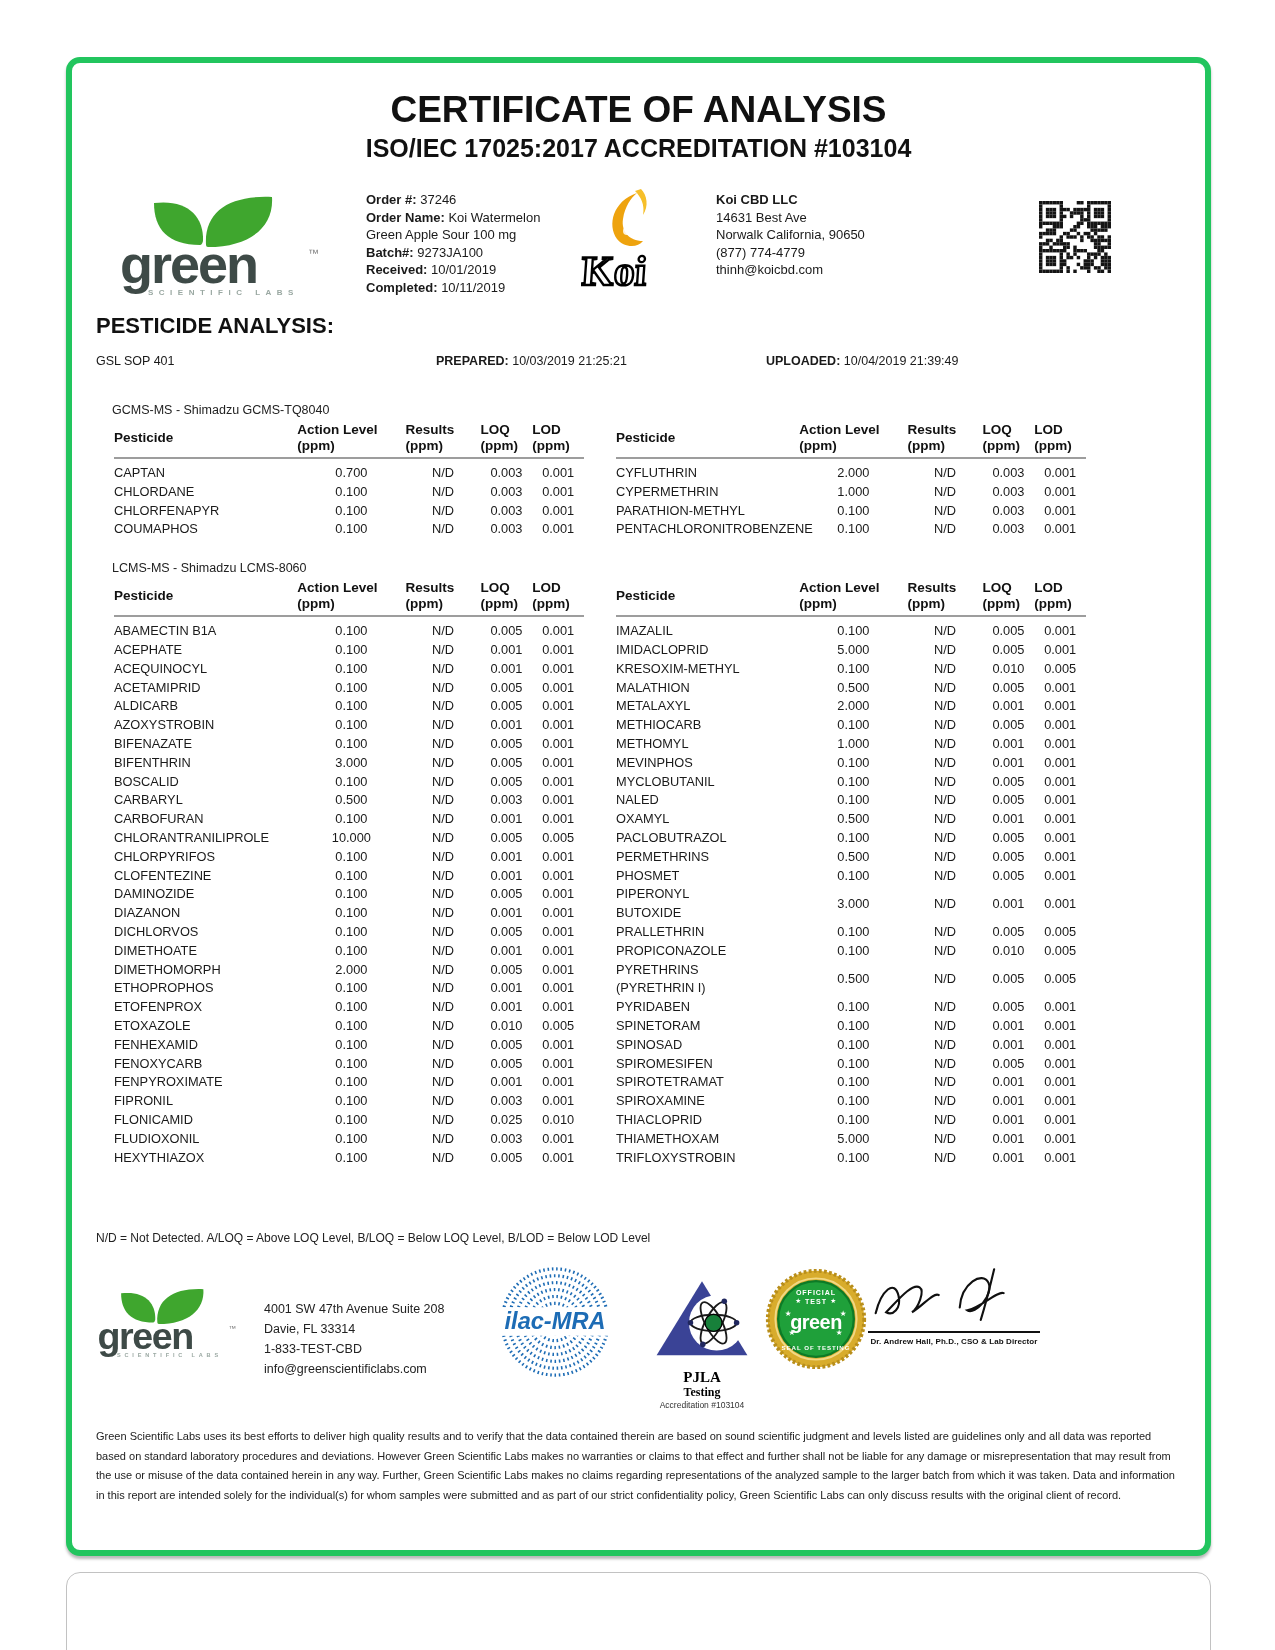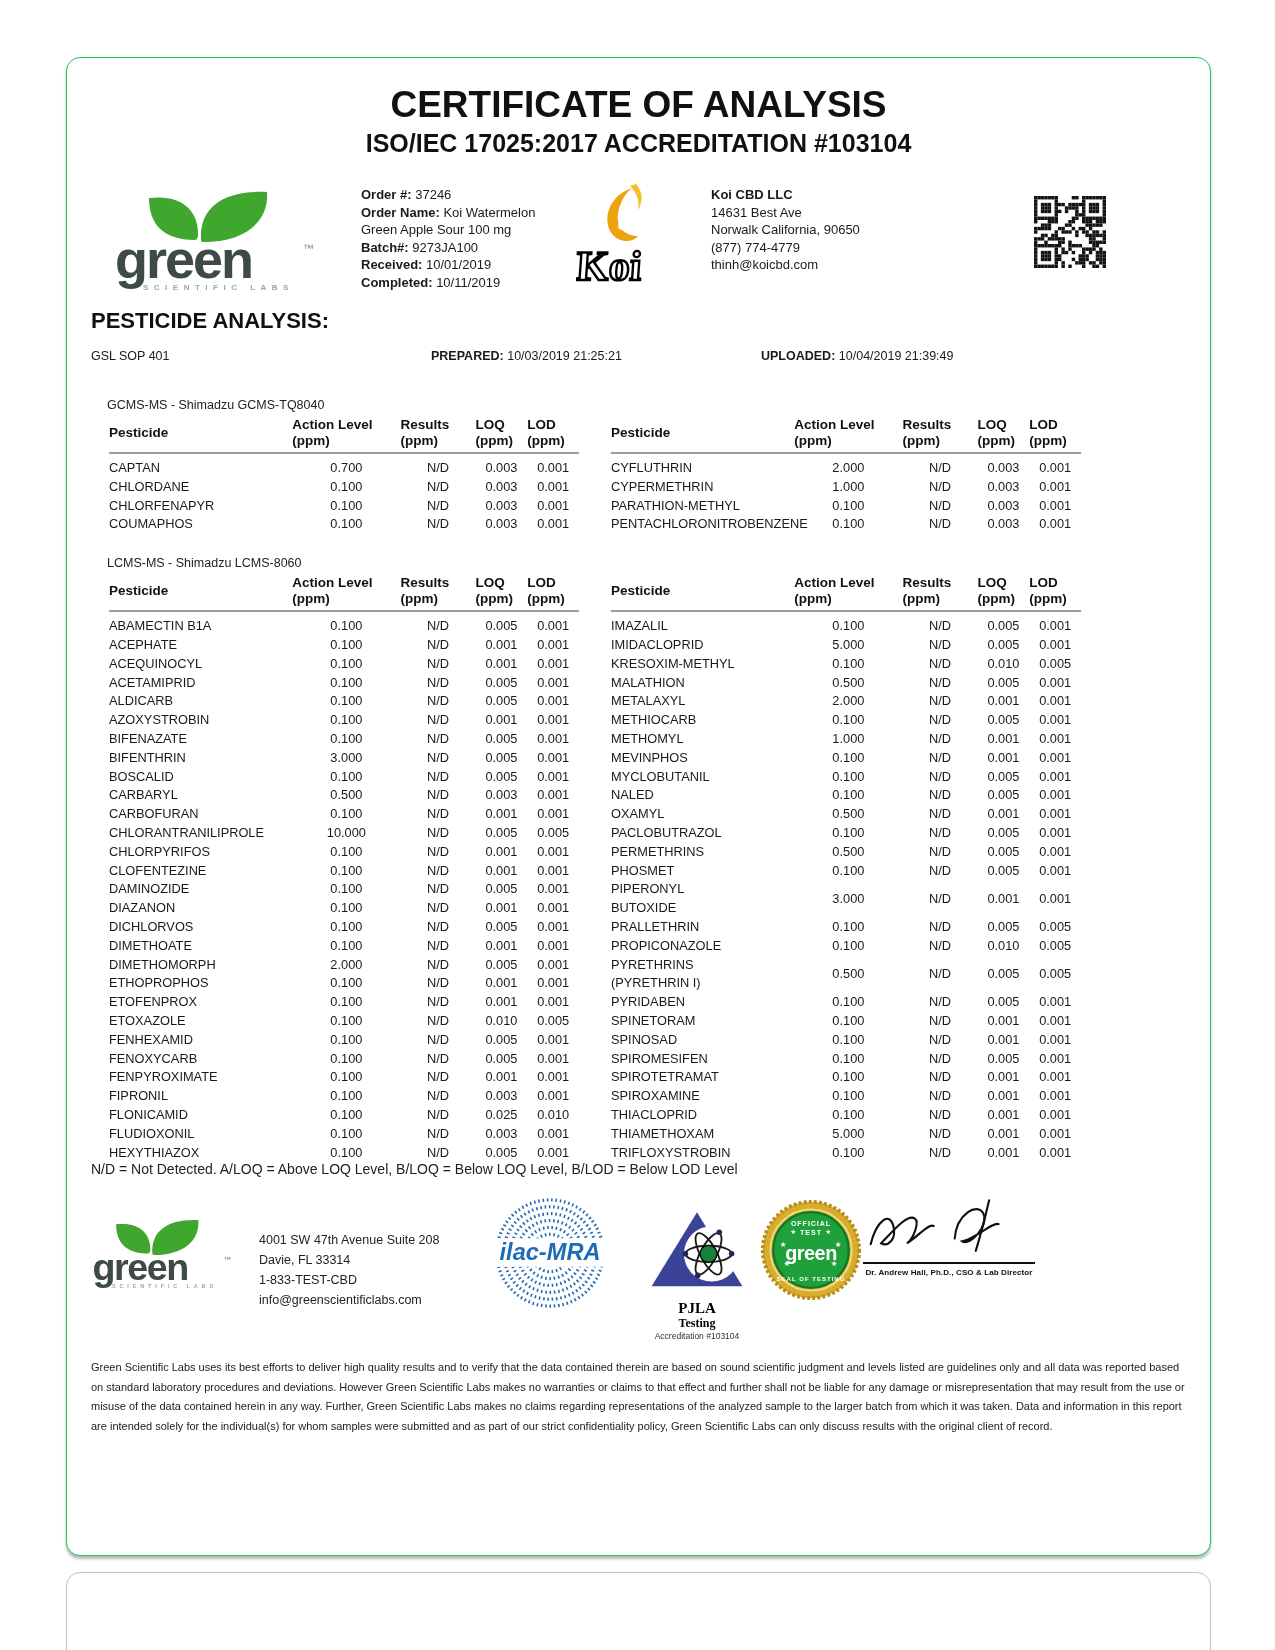--- a/index.html
+++ b/index.html
@@ -2,21 +2,21 @@
 <html><head>
 <meta charset="utf-8">
 <style>
   html,body{margin:0;padding:0;}
   body{
     width:1275px;height:1650px;background:#ffffff;position:relative;overflow:hidden;
     font-family:"Liberation Sans","DejaVu Sans",sans-serif;color:#1a1a1a;
   }
   .doc-box{
     position:absolute;left:66px;top:57px;width:1145px;height:1499px;
-    background:#fff;border:1px solid #22c55e;border-radius:14px;
+    background:#fff;border:6px solid #22c55e;border-radius:14px;
     box-shadow:0 3px 3px rgba(0,0,0,.28);
     box-sizing:border-box;padding:0 24px;overflow:hidden;
   }
   .doc-box2{
     position:absolute;left:66px;top:1572px;width:1145px;height:130px;
     background:#fff;border:1px solid #c2c2c2;border-radius:14px;box-sizing:border-box;
   }
   .doc-title{margin-top:26px;text-align:center;font-size:37px;line-height:42px;font-weight:bold;color:#111;}
   .doc-subtitle{text-align:center;font-size:25px;line-height:30px;font-weight:bold;color:#111;margin-top:2px;}
 
@@ -46,21 +46,21 @@
   .ptable td{font-size:12.8px;line-height:18.8px;padding:0;color:#1a1a1a;}
   .ptable td.col-name{text-align:left;white-space:pre-line;}
   .ptable td.col-num{text-align:center;}
   .ptable tbody tr:first-child td{padding-top:5px;}
   .ptable th:nth-child(1),.ptable td:nth-child(1){width:39%;}
   .ptable th:nth-child(2),.ptable td:nth-child(2){width:23%;}
   .ptable th:nth-child(3),.ptable td:nth-child(3){width:16%;}
   .ptable th:nth-child(4),.ptable td:nth-child(4){width:11%;}
   .ptable th:nth-child(5),.ptable td:nth-child(5){width:11%;}
 
-  .footnote{font-size:14px;line-height:14px;color:#222;}
+  .footnote{margin-top:64px;font-size:12px;line-height:14px;color:#222;}
 
   .footer-row{position:relative;height:160px;margin-top:14px;}
   .logo-green-footer{position:absolute;left:0px;top:28px;width:152px;height:74px;}
   .lab-address{position:absolute;left:168px;top:40px;font-size:12.5px;line-height:20px;color:#222;}
   .ilac-logo{position:absolute;left:400px;top:4px;width:118px;height:118px;}
   .pjla-logo{position:absolute;left:556px;top:14px;width:100px;text-align:center;}
   .pjla-logo .pjla-name{font-family:"Liberation Serif","DejaVu Serif",serif;font-weight:bold;font-size:15px;line-height:16px;color:#000;}
   .pjla-logo .pjla-sub{font-family:"Liberation Serif","DejaVu Serif",serif;font-weight:bold;font-size:12px;line-height:14px;color:#000;}
   .pjla-logo .pjla-acc{font-size:8.5px;line-height:12px;color:#333;}
   .seal-logo{position:absolute;left:668px;top:8px;width:104px;height:104px;}

